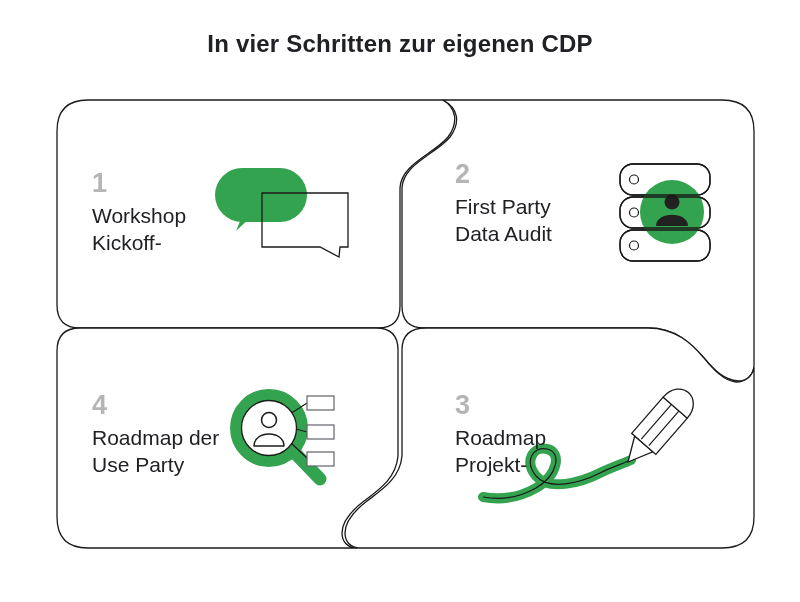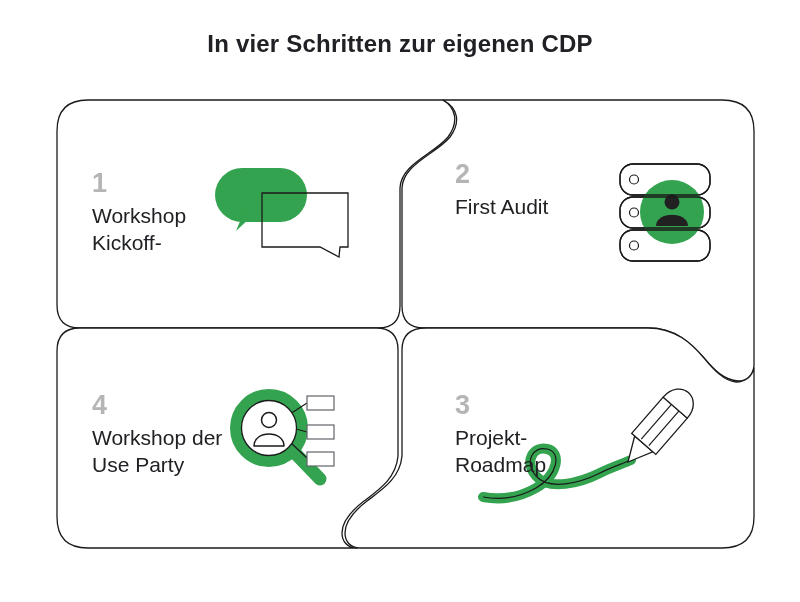--- a/index.html
+++ b/index.html
@@ -118,28 +118,29 @@
   </svg>
 
   <div class="step" style="left:92px;top:167px;">
     <div class="num">1</div>
     <div class="line">Workshop</div>
     <div class="line">Kickoff-</div>
   </div>
 
   <div class="step" style="left:455px;top:158px;">
     <div class="num">2</div>
-    <div class="line">First Audit</div>
+    <div class="line">First Party</div>
+    <div class="line">Data Audit</div>
   </div>
 
   <div class="step" style="left:455px;top:389px;">
     <div class="num">3</div>
+    <div class="line">Roadmap</div>
     <div class="line">Projekt-</div>
-    <div class="line">Roadmap</div>
   </div>
 
   <div class="step" style="left:92px;top:389px;">
     <div class="num">4</div>
-    <div class="line">Workshop der</div>
+    <div class="line">Roadmap der</div>
     <div class="line">Use Party</div>
   </div>
 
 </div>
 
 </body></html>

